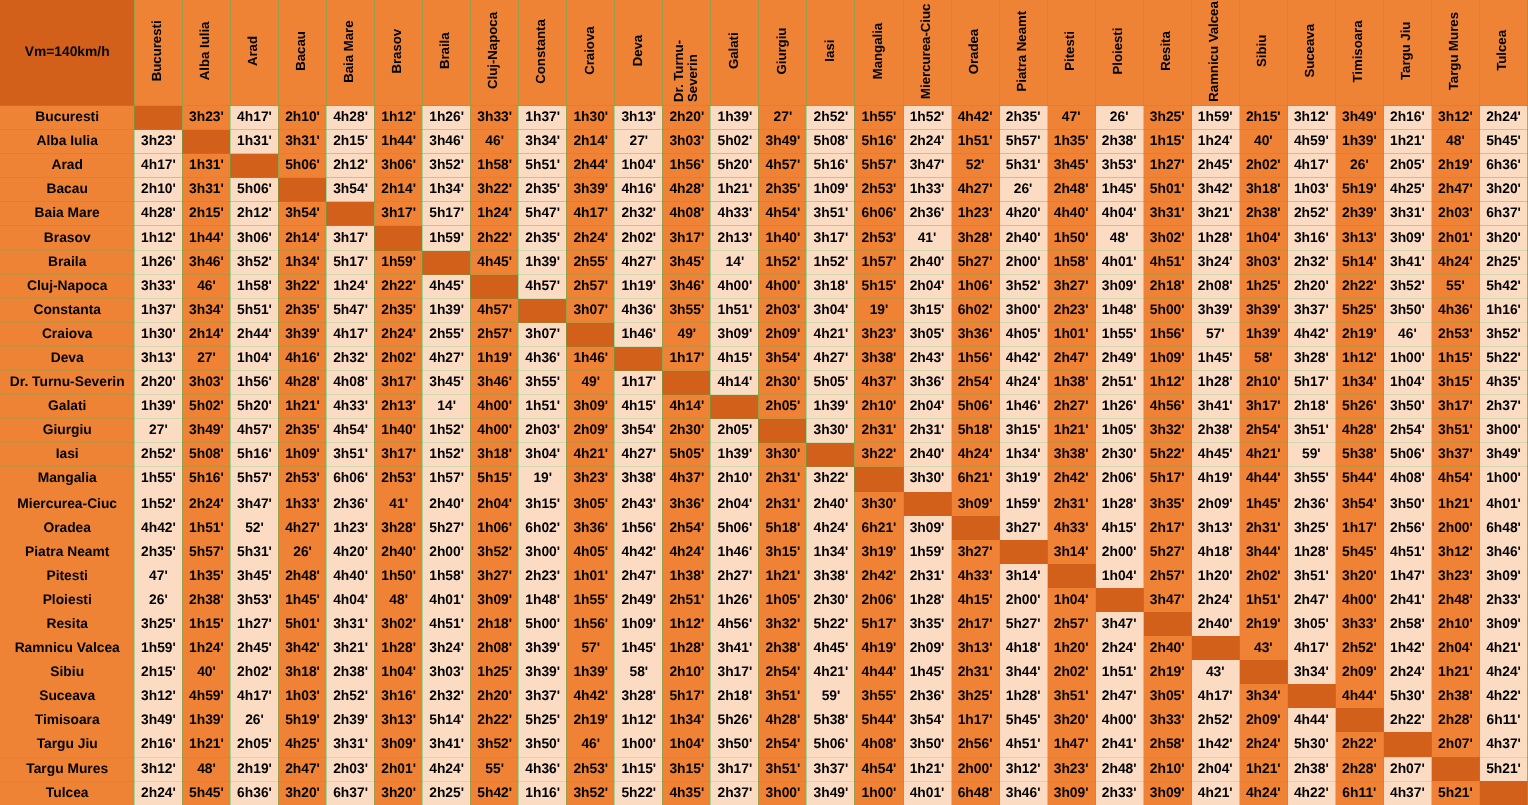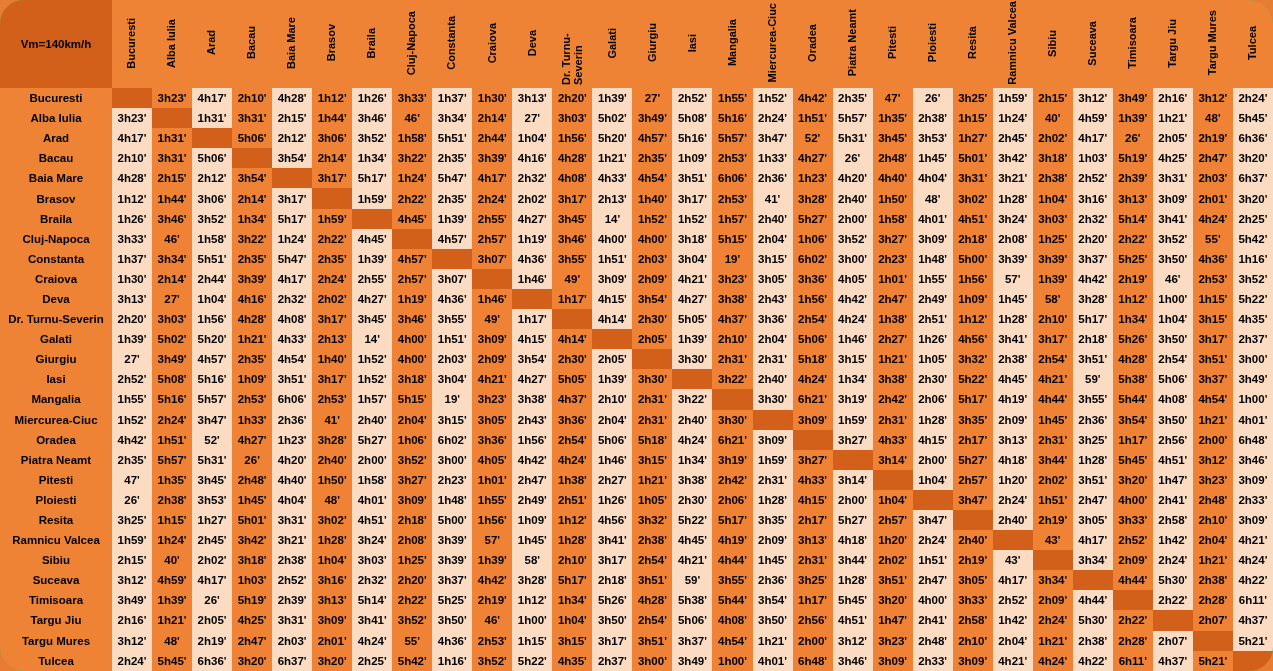--- a/index.html
+++ b/index.html
@@ -6,21 +6,20 @@
   html, body {
     margin: 0; padding: 0;
     background: #E87C32;
     font-family: "Liberation Sans", sans-serif;
   }
   #root {
     width: 1273px; height: 671px;
     background: #22c55e;
     overflow: hidden;
     position: relative;
-    border-radius: 24px;
   }
   table.matrix {
     border-collapse: collapse;
     table-layout: fixed;
     width: 1273px;
     height: 671px;
   }
   table.matrix td, table.matrix th {
     padding: 0;
     margin: 0;

